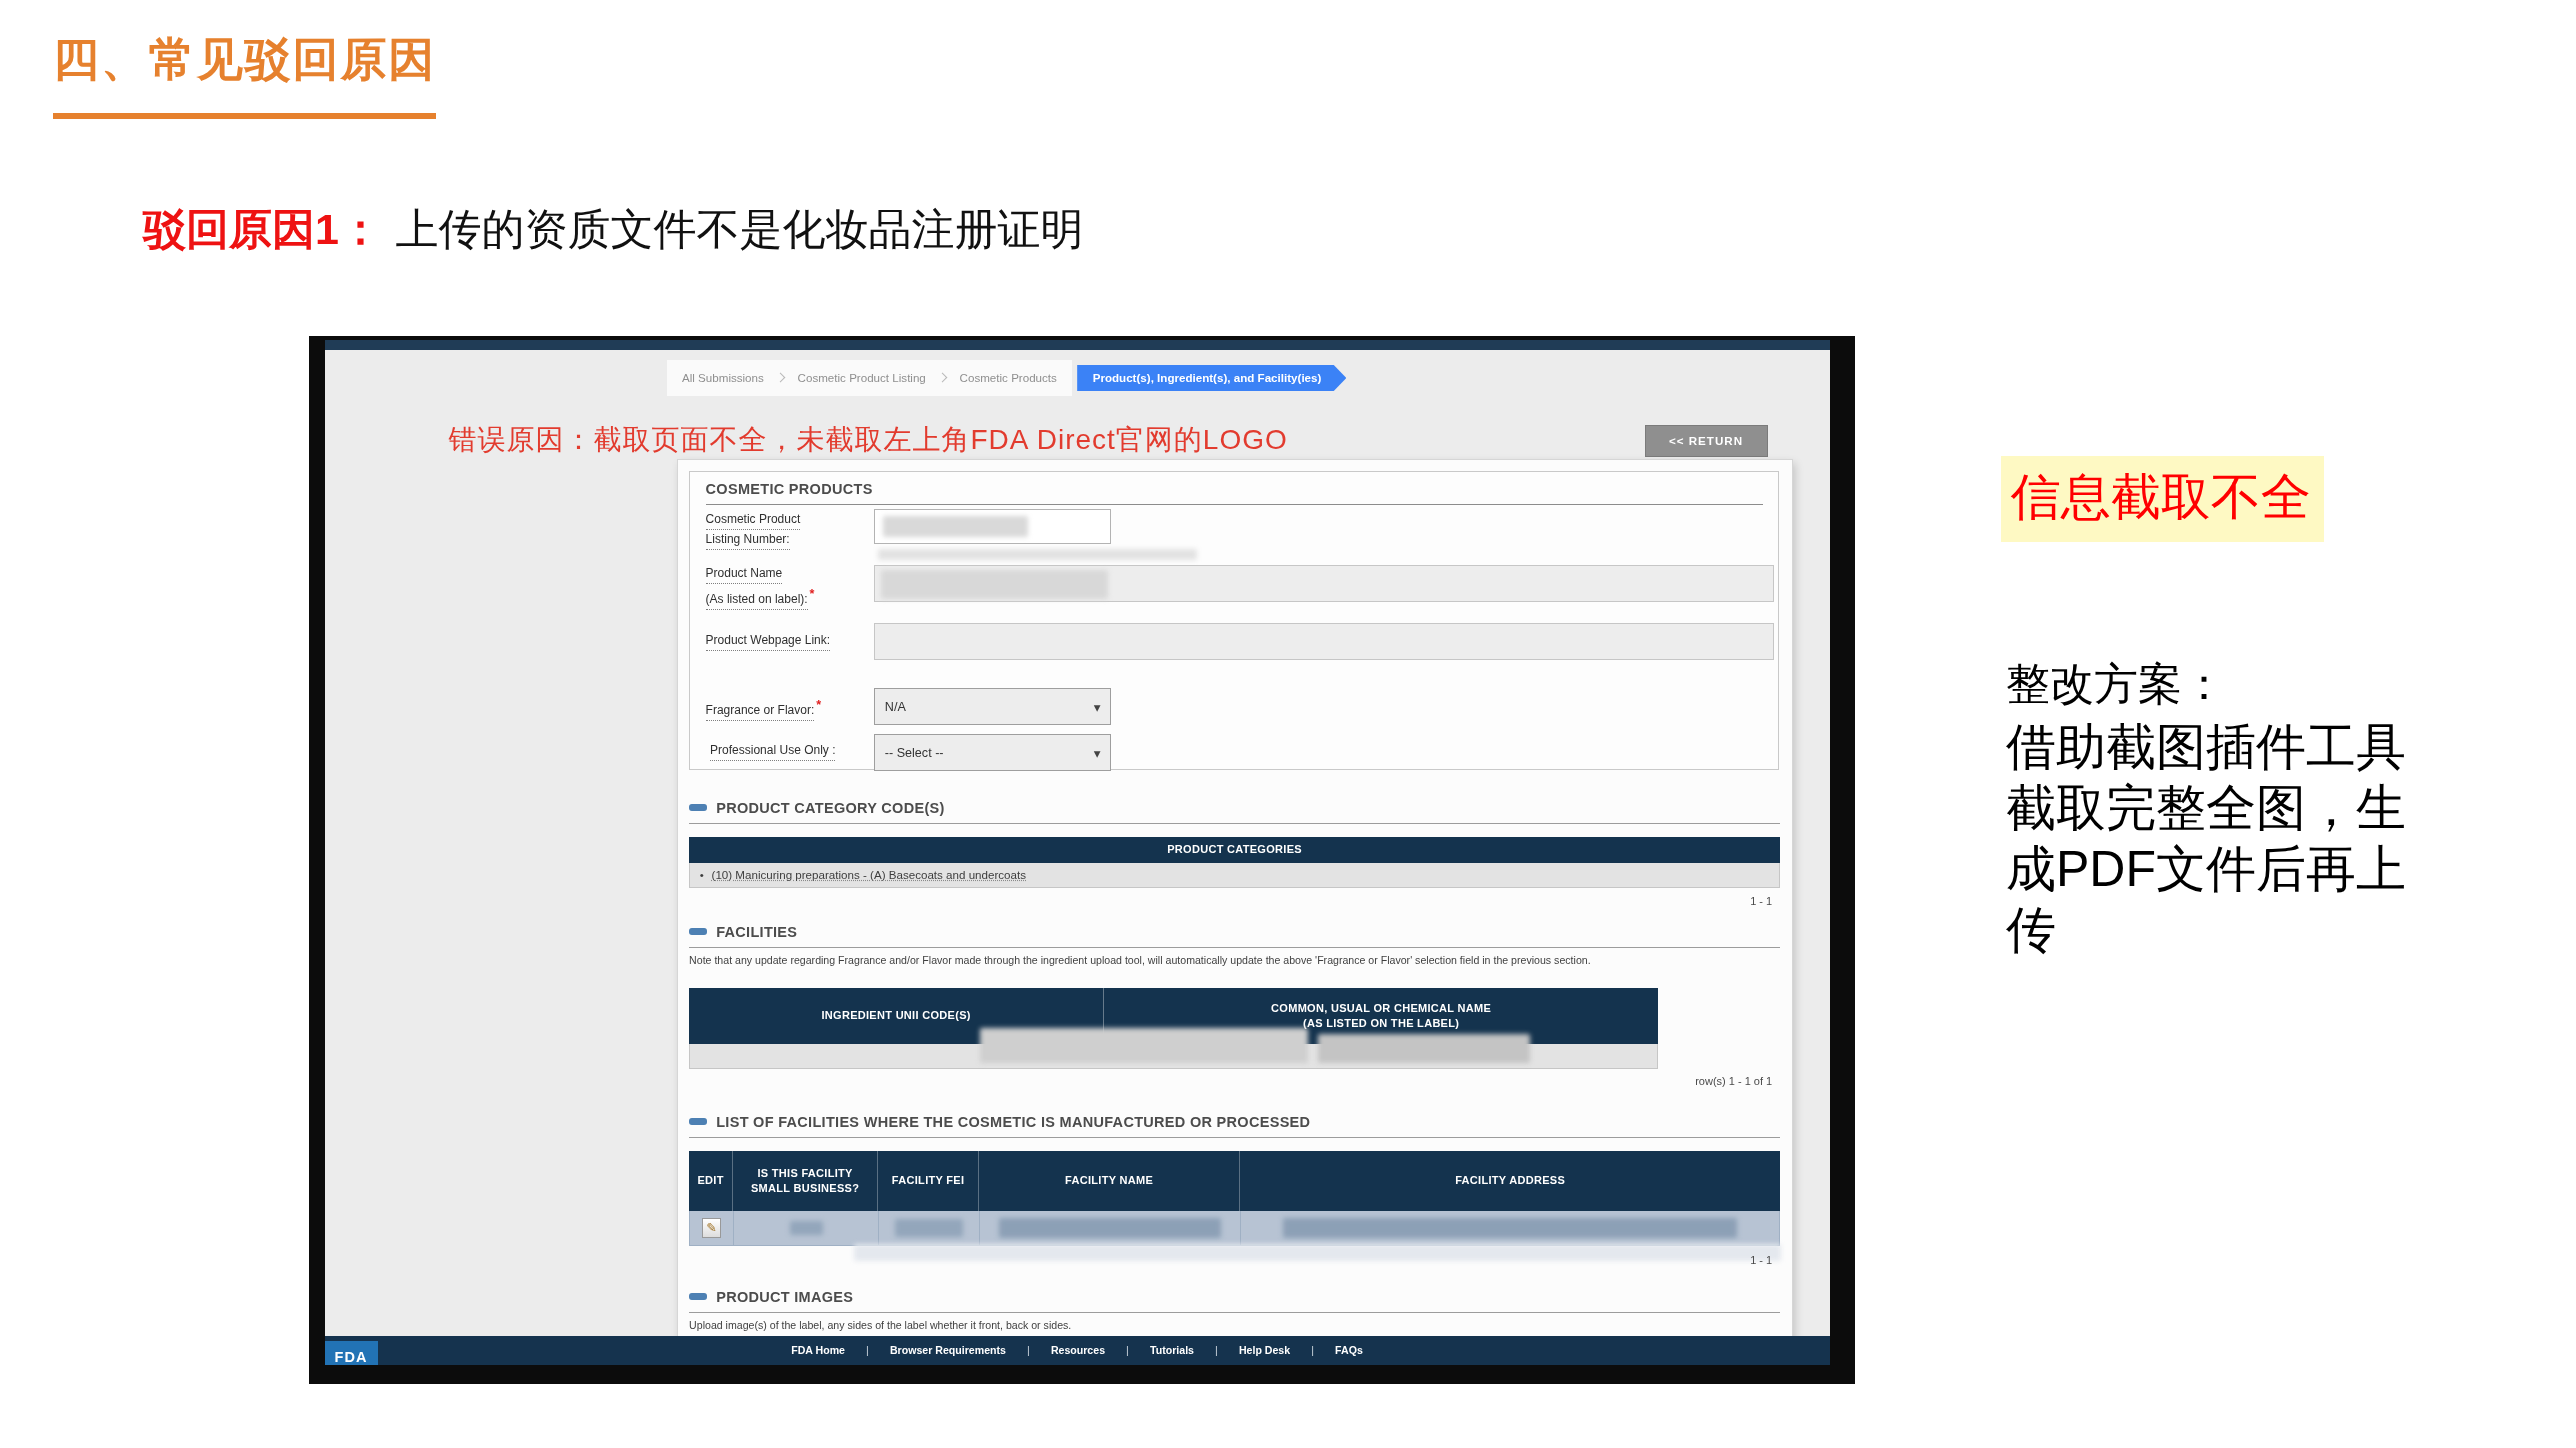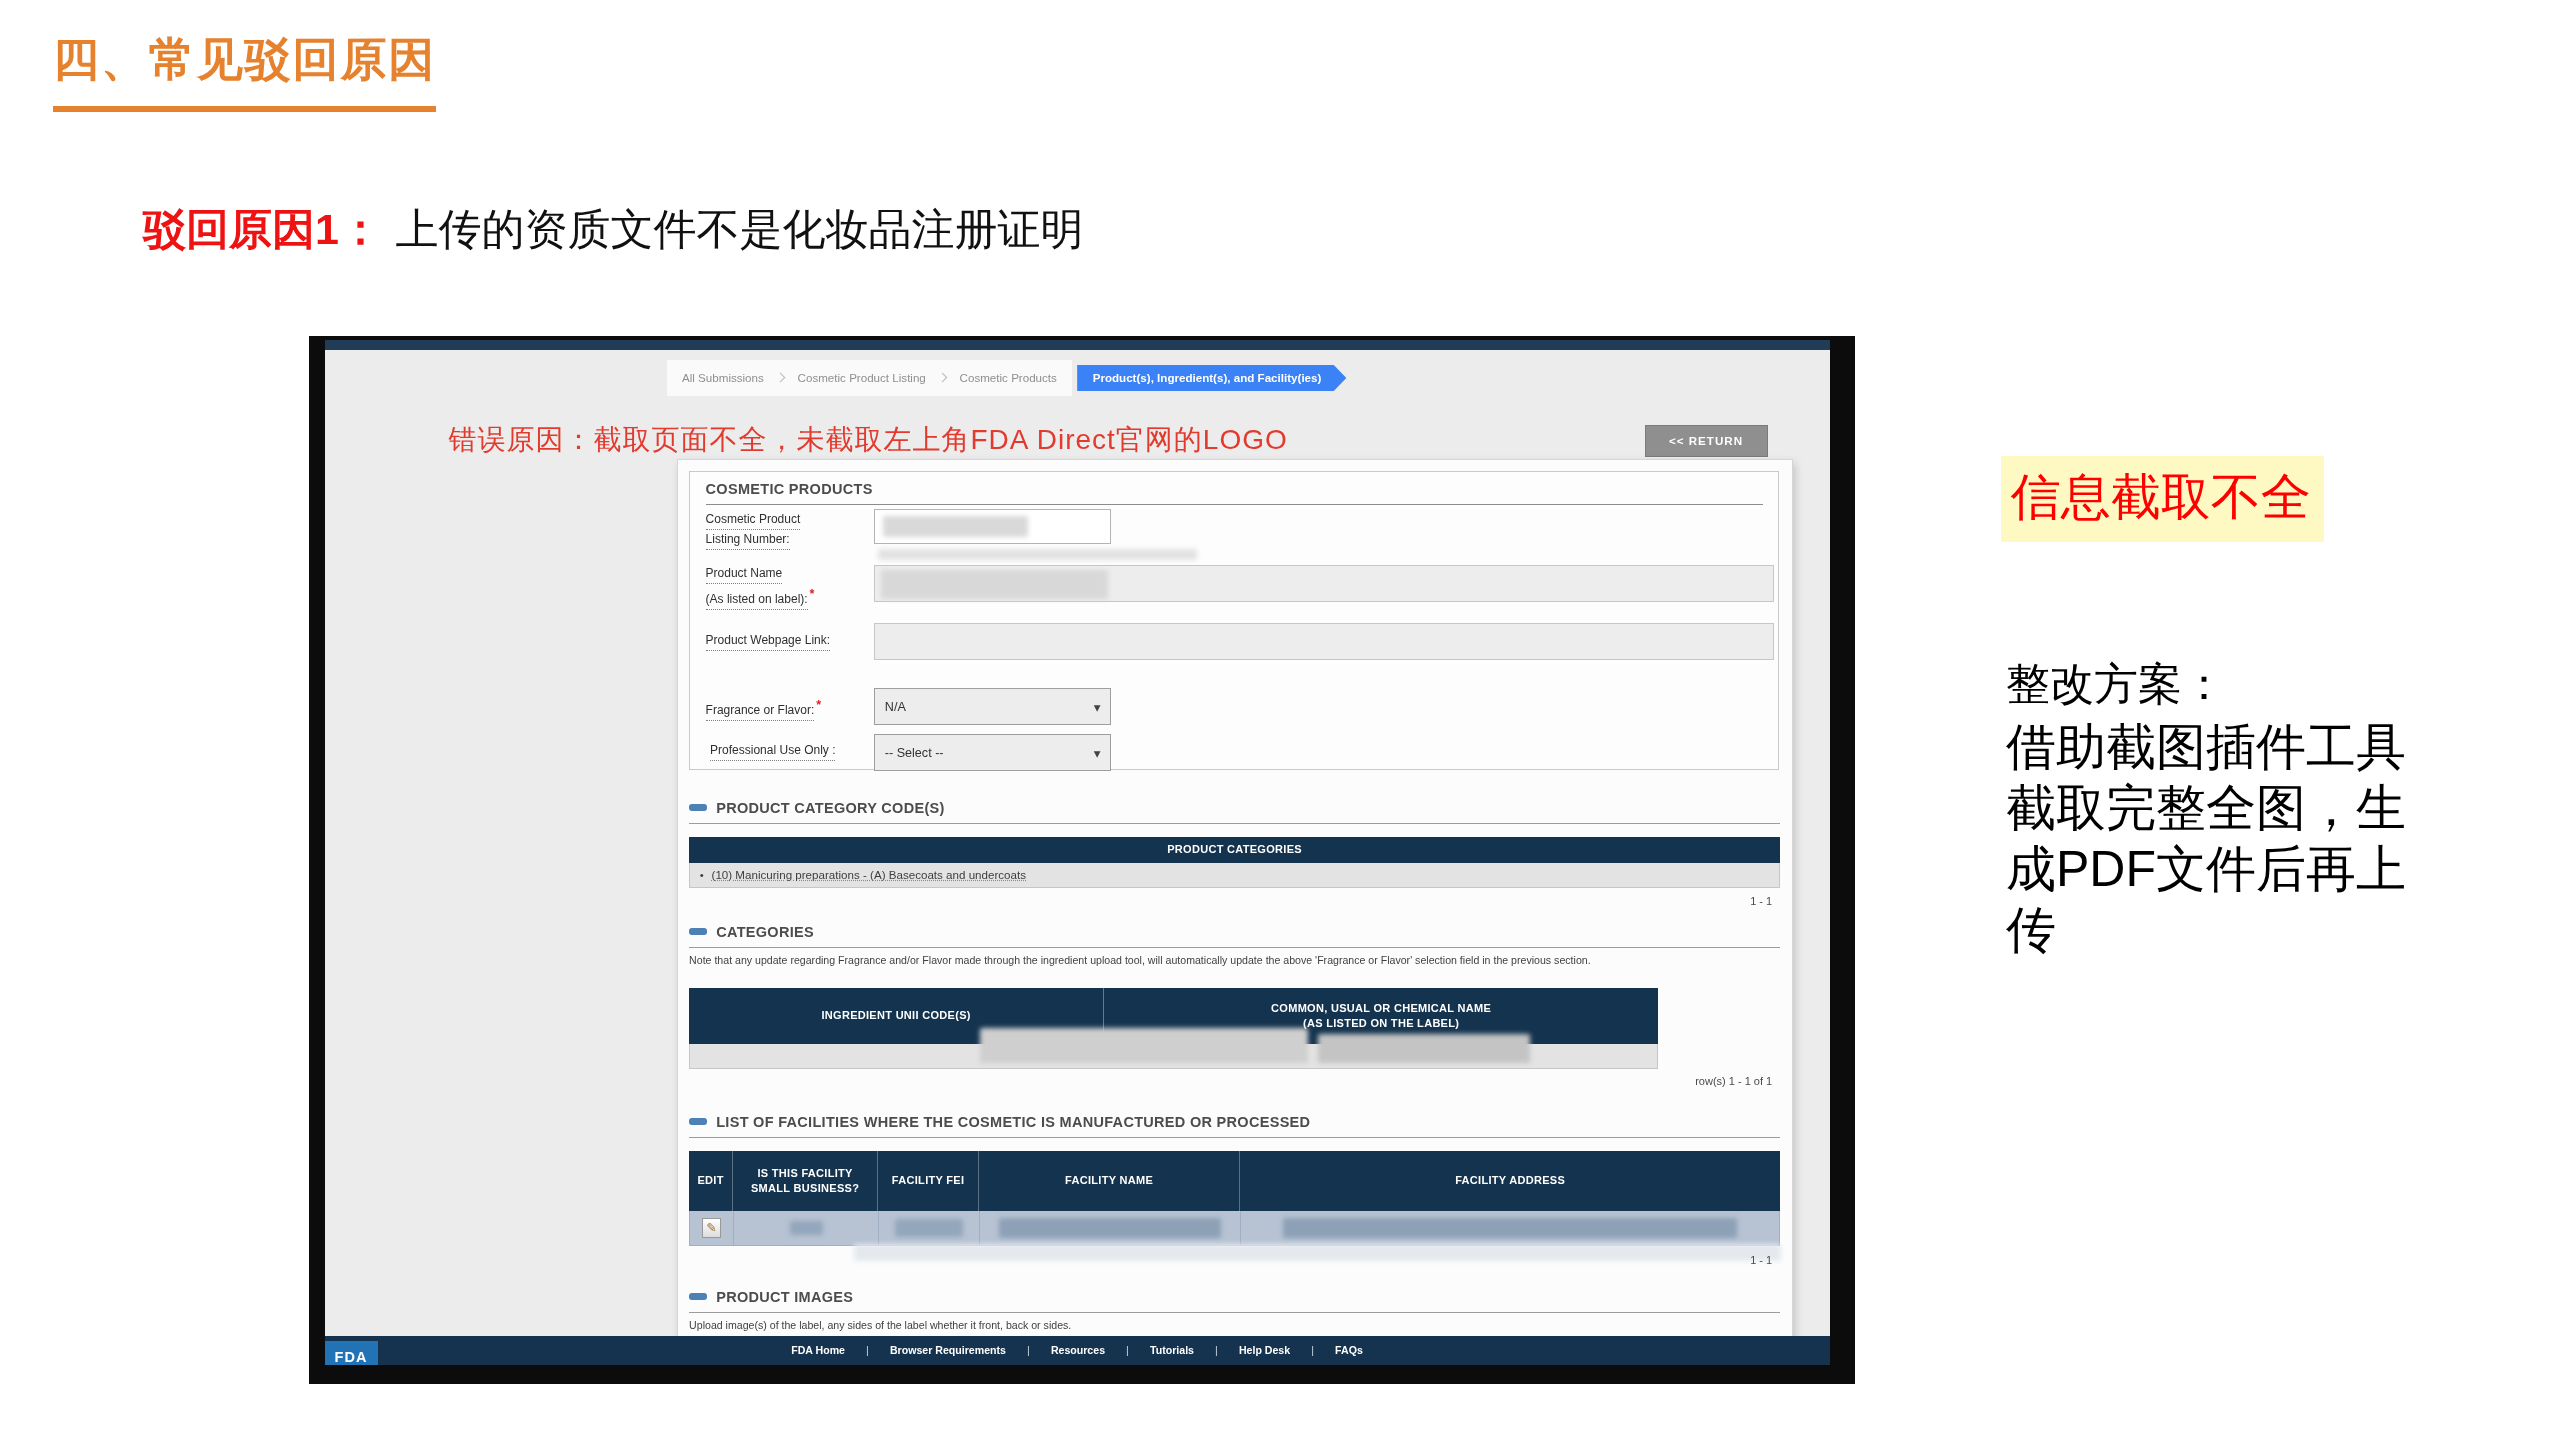--- a/index.html
+++ b/index.html
@@ -2,21 +2,21 @@
 <html><head>
 <meta charset="utf-8">
 <style>
   * { margin:0; padding:0; box-sizing:border-box; }
   html,body { width:2576px; height:1449px; }
   body { font-family:"Liberation Sans", sans-serif; background:#ffffff; position:relative; overflow:hidden; }
   .abs { position:absolute; }
 
   
   .slide-title { left:53px; top:29px; font-size:46px; font-weight:bold; color:#E6812E;
-                 letter-spacing:1.9px; padding-bottom:15px; border-bottom:6.8px solid #E6812E; }
+                 letter-spacing:1.9px; padding-bottom:22px; border-bottom:6.8px solid #E6812E; }
   .reason-row { left:143px; top:201px; font-size:43px; white-space:nowrap; }
   .reason-label { color:#EE1212; font-weight:bold; }
   .reason-text { color:#111; margin-left:13.5px; }
 
   .highlight-box { left:2001px; top:456px; background:#fef9c3; color:#FF0000;
                    font-size:50px; padding:7.7px 13.5px 11.6px 9.7px; }
   .plan-title { left:2006px; top:655px; font-size:44px; font-weight:normal; color:#000; }
   .plan-body  { left:2006px; top:717px; width:430px; font-size:50px; line-height:1.22;
                 color:#000; word-break:break-all; }
 
@@ -191,21 +191,21 @@
         <div class="cat-thead navy thead-txt">PRODUCT CATEGORIES</div>
         <div class="cat-row">
           <span>•</span>
           <span class="cat-link">(10) Manicuring preparations - (A) Basecoats and undercoats</span>
         </div>
       </div>
       <div class="abs pag" style="top:435px; right:19.3px;">1 - 1</div>
 
       <div class="abs sec-head" style="top:464px;">
         <span class="dash"></span>
-        <span class="sec-title">CATEGORIES</span>
+        <span class="sec-title">FACILITIES</span>
       </div>
       <div class="abs note" style="left:11.6px; top:493px; width:1072px;">Note that any update regarding Fragrance and/or Flavor made through the ingredient upload tool, will automatically update the above 'Fragrance or Flavor' selection field in the previous section.</div>
       <div class="abs ing-table">
         <div class="ing-thead navy">
           <div class="ing-th1 thead-txt">INGREDIENT UNII CODE(S)</div>
           <div class="ing-th2 thead-txt">
             <span>COMMON, USUAL OR CHEMICAL NAME</span>
             <span>(AS LISTED ON THE LABEL)</span>
           </div>
         </div>

